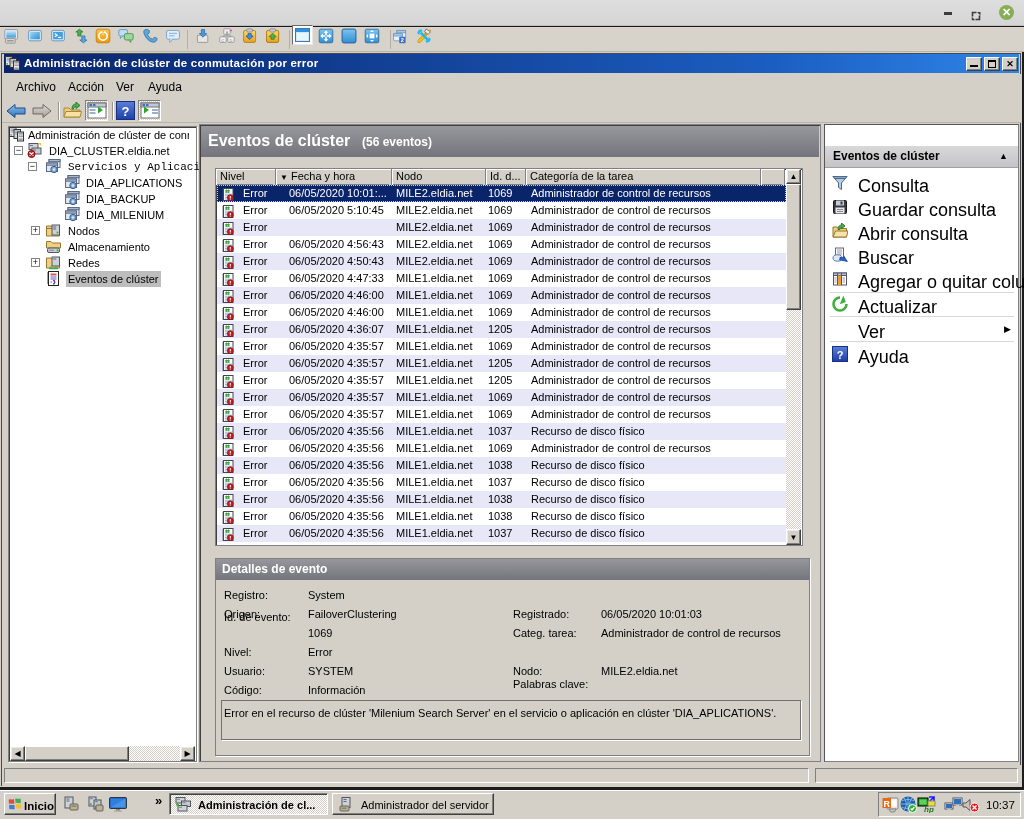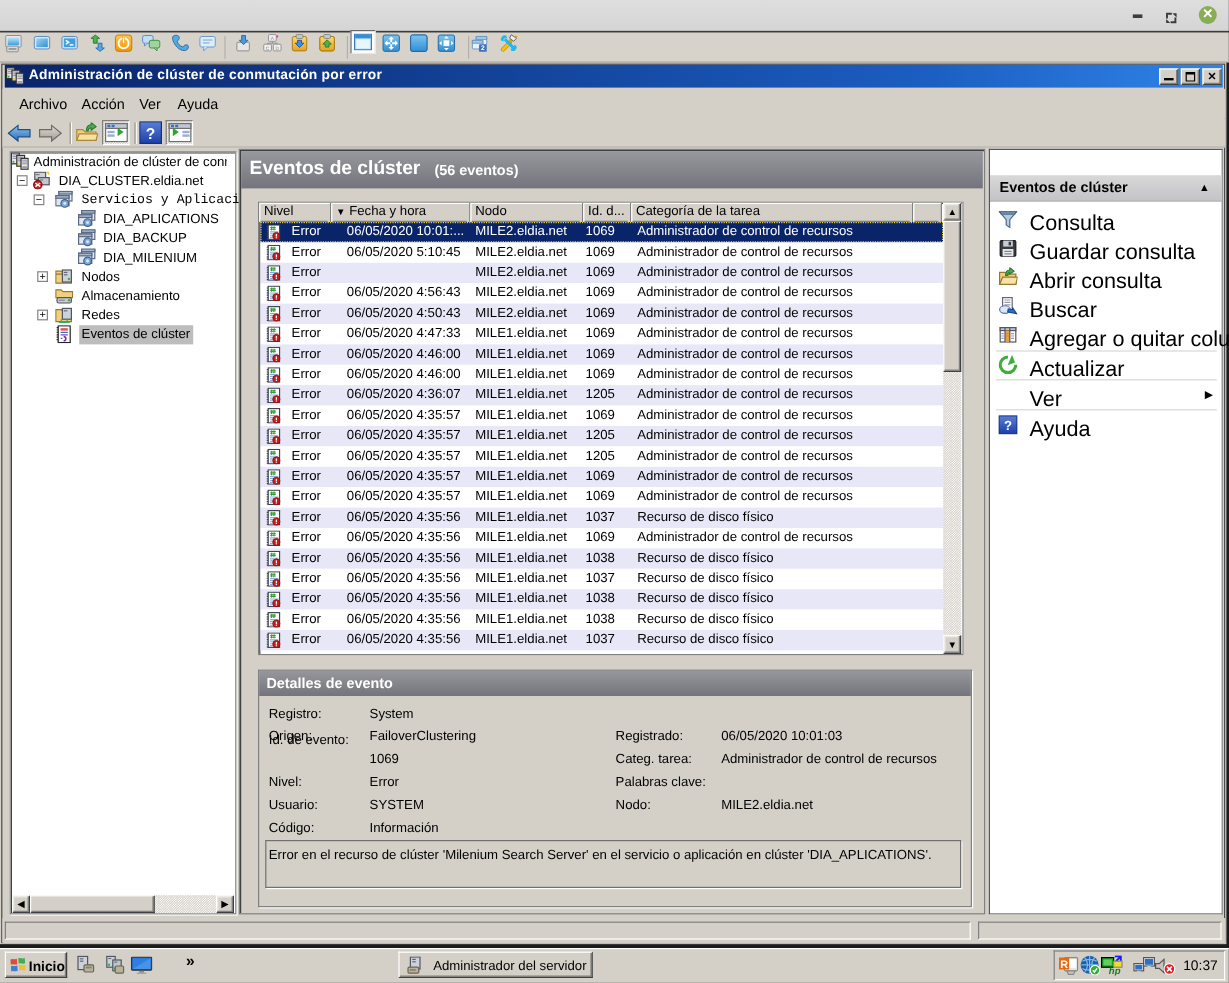--- a/index.html
+++ b/index.html
@@ -784,21 +784,21 @@
     <div class="dlabel" style="left:224px;top:608px;">Origen:</div>
     <div class="dlabel" style="left:308px;top:608px;">FailoverClustering</div>
     <div class="dlabel" style="left:513px;top:608px;">Registrado:</div>
     <div class="dlabel" style="left:601px;top:608px;">06/05/2020 10:01:03</div>
     <div class="dlabel" style="left:224px;top:611px;">Id. de evento:</div>
     <div class="dlabel" style="left:308px;top:627px;">1069</div>
     <div class="dlabel" style="left:513px;top:627px;">Categ. tarea:</div>
     <div class="dlabel" style="left:601px;top:627px;">Administrador de control de recursos</div>
     <div class="dlabel" style="left:224px;top:646px;">Nivel:</div>
     <div class="dlabel" style="left:308px;top:646px;">Error</div>
-    <div class="dlabel" style="left:513px;top:646px;text-align:center;">Palabras clave:</div>
+    <div class="dlabel" style="left:513px;top:678px;text-align:center;">Palabras clave:</div>
     <div class="dlabel" style="left:601px;top:646px;"></div>
     <div class="dlabel" style="left:224px;top:665px;">Usuario:</div>
     <div class="dlabel" style="left:308px;top:665px;">SYSTEM</div>
     <div class="dlabel" style="left:513px;top:665px;">Nodo:</div>
     <div class="dlabel" style="left:601px;top:665px;">MILE2.eldia.net</div>
     <div class="dlabel" style="left:224px;top:684px;">Código:</div>
     <div class="dlabel" style="left:308px;top:684px;text-align:right;">Información</div>
     <div class="abs" style="left:221px;top:700px;width:580px;height:40px;border:1px solid #707070;background:#d4d0c8;box-shadow:1px 1px 0 #fff;"></div>
     <div class="dlabel" style="left:224px;top:707px;">Error en el recurso de clúster 'Milenium Search Server' en el servicio o aplicación en clúster 'DIA_APLICATIONS'.</div>
     <div class="abs rpane"></div>
@@ -890,20 +890,32 @@
         <rect x="8" y="9" width="7" height="6" rx="1" fill="#b8b29a" stroke="#6a6450"></rect>
       </svg></div>
     <div class="abs" style="left:109px;top:797px;width:18px;height:15px;"><svg width="18" height="15" viewBox="0 0 18 15">
         <rect x="0.5" y="0.5" width="17" height="11" rx="1" fill="#1a5fb8" stroke="#333"></rect>
         <rect x="1.5" y="1.5" width="15" height="9" fill="#2f7fe0"></rect>
         <path d="M1.5 10.5 L16.5 1.5 L16.5 10.5 Z" fill="#5fa8f0" opacity="0.5"></path>
         <rect x="7" y="12" width="4" height="1.5" fill="#888"></rect>
         <rect x="5" y="13.5" width="8" height="1" fill="#999"></rect>
       </svg></div>
     <div class="abs" style="left:155px;top:793px;font-size:13px;font-weight:bold;color:#000;">»</div>
+    <div class="tbtn pressed" style="left:169px;top:793px;width:159px;height:22px;">
+      <span style="position:absolute;left:5px;top:3px;"><svg width="17" height="15" viewBox="0 0 17 15">
+          <rect x="1" y="0.5" width="9" height="5.5" fill="#d0d4da" stroke="#50565f"></rect>
+          <rect x="2" y="1.8" width="3" height="0.9" fill="#777"></rect>
+          <rect x="6.5" y="4" width="9" height="5.5" fill="#c4c9cf" stroke="#50565f"></rect>
+          <rect x="7.5" y="5.3" width="3" height="0.9" fill="#777"></rect>
+          <rect x="3" y="8.5" width="9" height="5.5" fill="#d0d4da" stroke="#50565f"></rect>
+          <rect x="4" y="9.8" width="3" height="0.9" fill="#777"></rect>
+          <circle cx="2.5" cy="7.5" r="1.5" fill="#3fae3f"></circle>
+        </svg></span>
+      <span style="position:absolute;left:28px;top:1px;font-weight:bold;">Administración de cl...</span>
+    </div>
     <div class="tbtn" style="left:332px;top:793px;width:162px;height:22px;">
       <span style="position:absolute;left:6px;top:3px;"><svg width="16" height="15" viewBox="0 0 16 15">
           <rect x="3" y="0.5" width="8" height="10" fill="#ccd2da" stroke="#50565f"></rect>
           <rect x="4.5" y="2" width="3" height="1" fill="#667"></rect>
           <rect x="4.5" y="4" width="3" height="1" fill="#667"></rect>
           <rect x="1" y="9" width="9" height="5" rx="1" fill="#b8b29a" stroke="#6a6450"></rect>
           <rect x="2.5" y="10.5" width="5" height="1.5" fill="#8a8470"></rect>
         </svg></span>
       <span style="position:absolute;left:28px;top:1px;">Administrador del servidor</span>
     </div>

